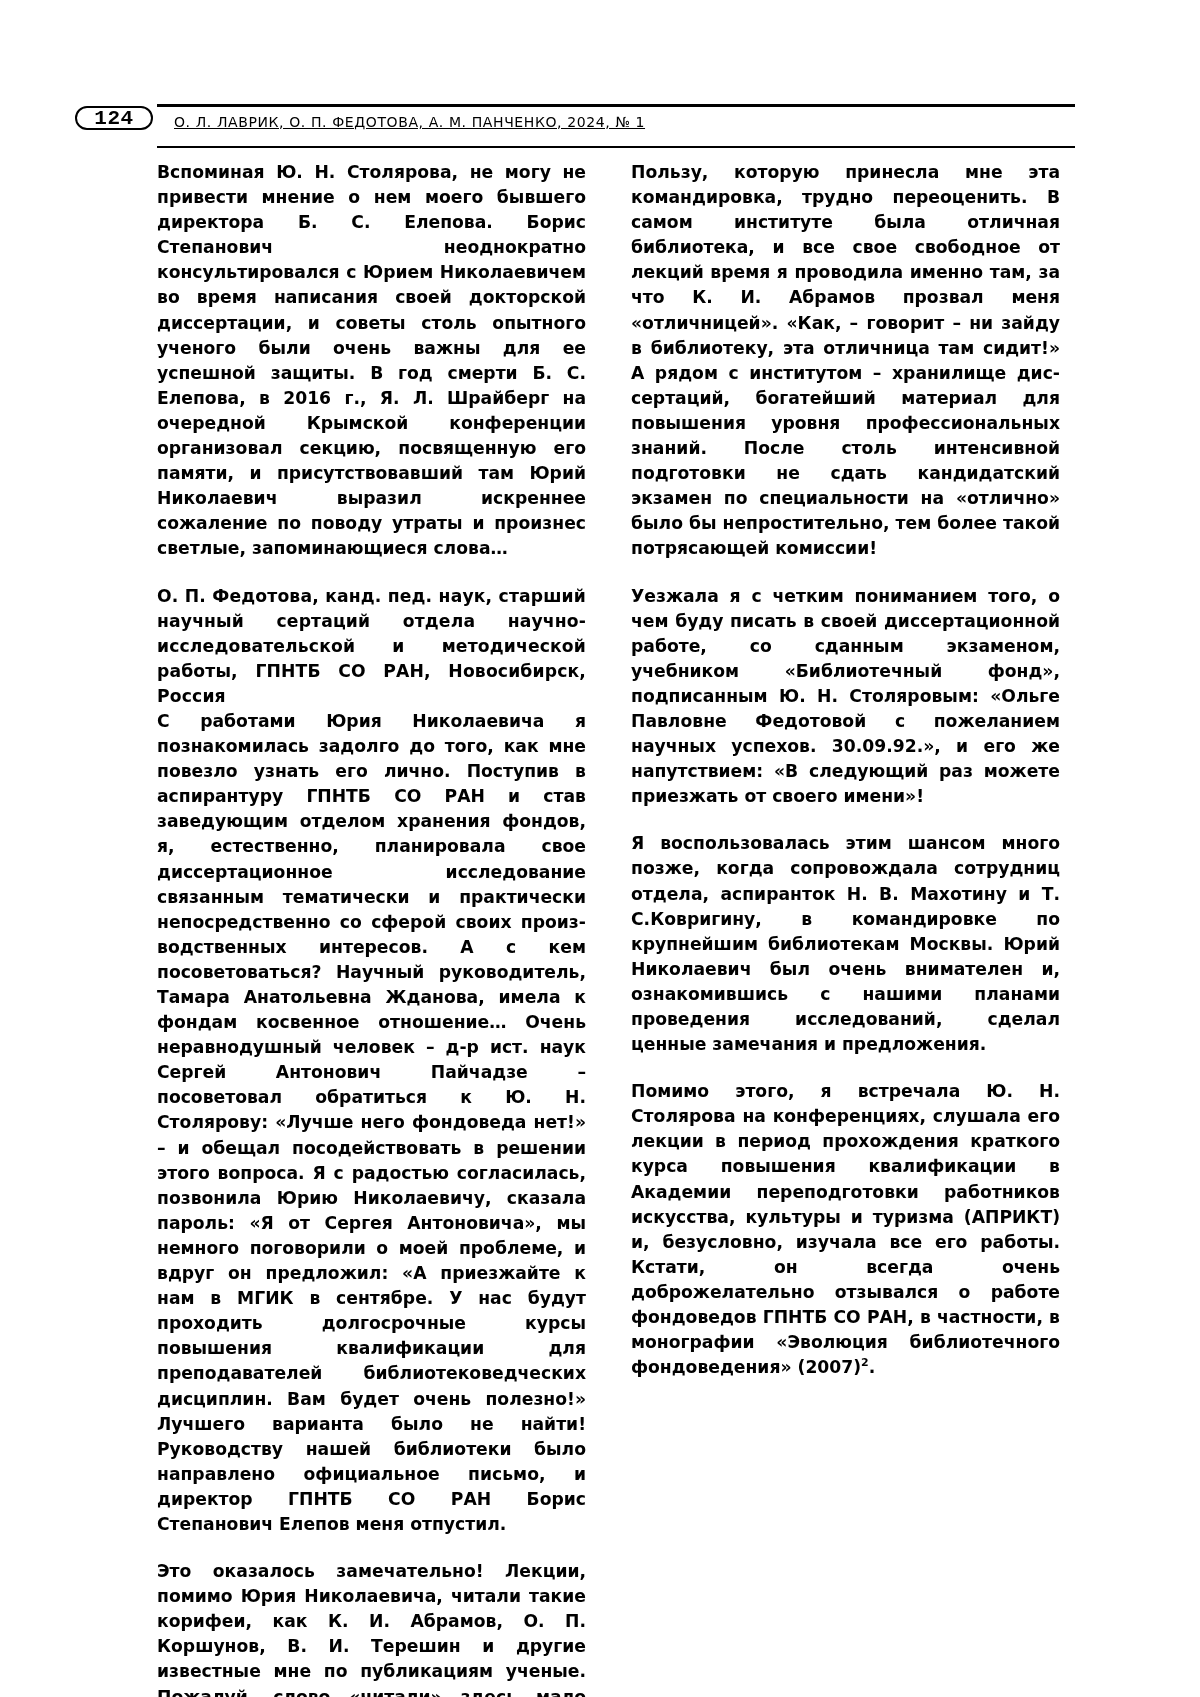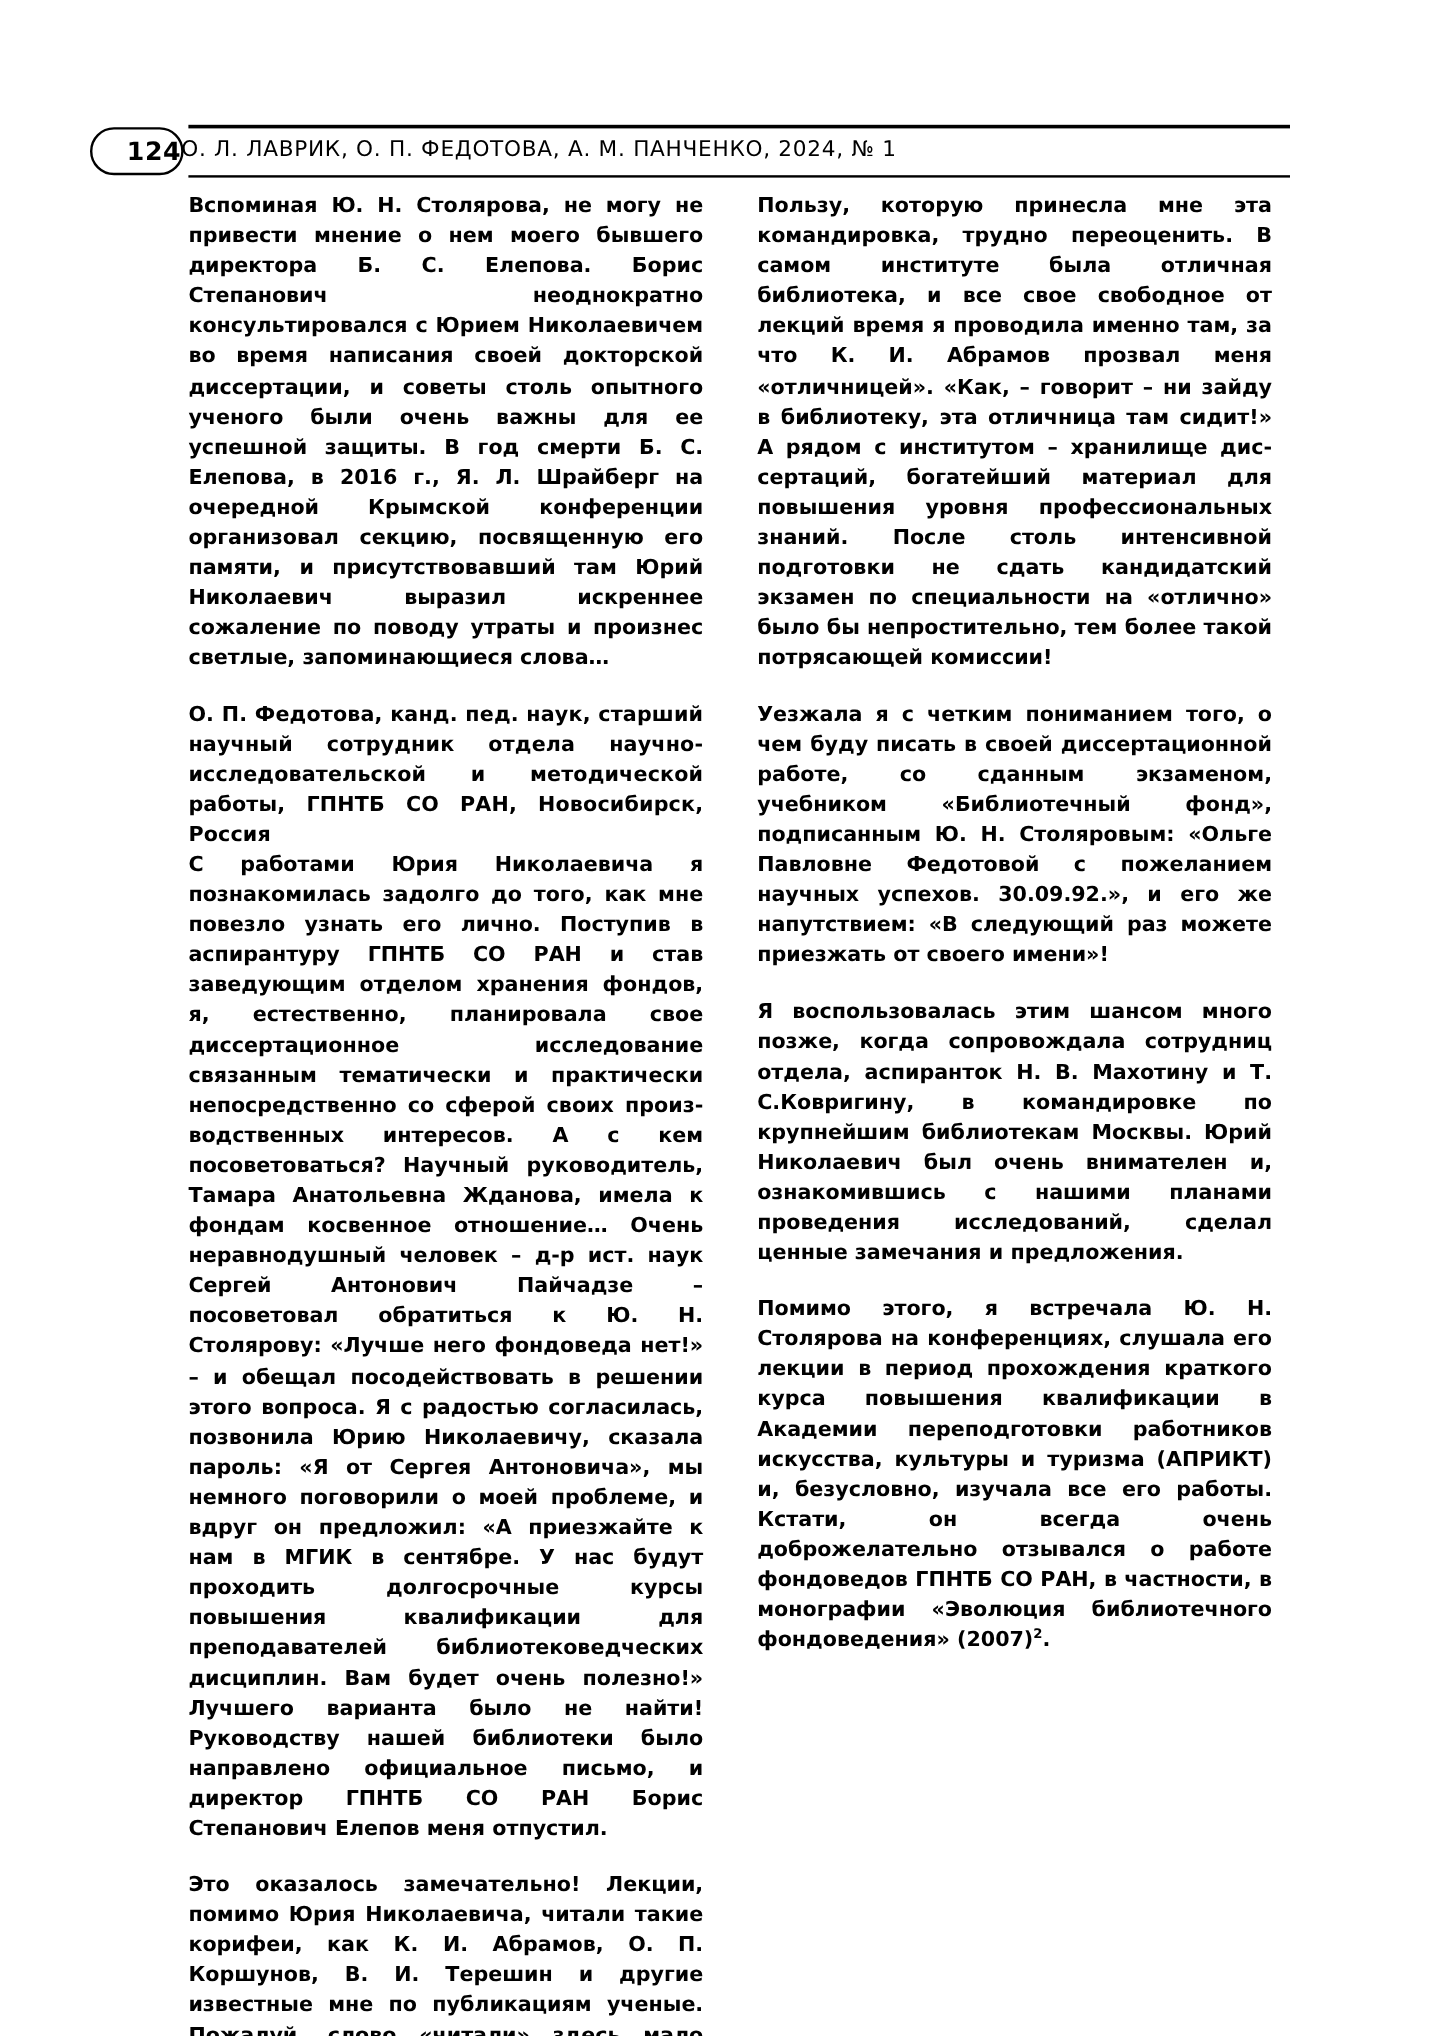--- a/index.html
+++ b/index.html
@@ -45,41 +45,43 @@
     top: 42px;
     width: 918px;
     height: 2px;
     background: #000000;
   }
   .page-number-badge {
     position: absolute;
     left: 0;
     top: 2px;
     width: 78px;
-    height: 40px;
+    height: 24px;
     border: 2px solid #000000;
     border-radius: 20px;
     box-sizing: border-box;
     display: flex;
     align-items: center;
-    justify-content: flex-end;
+    justify-content: center;
     background: #ffffff;
+    font-family: Liberation Mono, monospace;
   }
   .page-number-badge span {
     font-size: 21px;
     font-weight: bold;
     letter-spacing: 0.5px;
   }
   .running-title {
     position: absolute;
-    left: 76px;
+    left: 99px;
     top: 10px;
-    font-size: 18px;
+    font-size: 14px;
     letter-spacing: 0.6px;
     white-space: nowrap;
+    text-decoration: underline;
   }
 
   
   .columns {
     position: absolute;
     left: 157px;
     top: 160px;
     width: 903px;
     display: flex;
     gap: 45px;
@@ -148,21 +150,21 @@
       <span>124</span>
     </div>
     <div class="running-title">О. Л. ЛАВРИК, О. П. ФЕДОТОВА, А. М. ПАНЧЕНКО, 2024, № 1</div>
     <div class="header-rule-bottom"></div>
   </div>
 
   <div class="columns">
 
     <div class="col">
       <p class="para">Вспоминая Ю. Н. Столярова, не могу не при­вести мнение о нем моего бывшего директора Б. С. Елепова. Борис Степанович неоднократно консультировался с Юрием Николаевичем во время написания своей докторской диссертации, и советы столь опытного ученого были очень важны для ее успешной защиты. В год смерти Б. С. Елепова, в 2016 г., Я. Л. Шрайберг на очеред­ной Крымской конференции организовал секцию, посвященную его памяти, и присутствовавший там Юрий Николаевич выразил искреннее сожаление по поводу утраты и произнес светлые, запоми­нающиеся слова…</p>
-      <p class="lead-bold">О. П. Федотова, канд. пед. наук, стар­ший научный сотрудник отдела научно-исследовательской и методической работы, ГПНТБ СО РАН, Новосибирск, Россия</p>
+      <p class="lead-bold">О. П. Федотова, канд. пед. наук, стар­ший научный сертаций отдела научно-исследовательской и методической работы, ГПНТБ СО РАН, Новосибирск, Россия</p>
       <p class="para" style="margin-top:0;">С работами Юрия Николаевича я познакомилась задолго до того, как мне повезло узнать его лично. Поступив в аспирантуру ГПНТБ СО РАН и став заведующим отделом хранения фондов, я, есте­ственно, планировала свое диссертационное исследование связанным тематически и практи­чески непосредственно со сферой своих произ­водственных интересов. А с кем посоветоваться? Научный руководитель, Тамара Анатольевна Жданова, имела к фондам косвенное отношение… Очень неравнодушный человек – д-р ист. наук Сергей Антонович Пайчадзе – посоветовал обра­титься к Ю. Н. Столярову: «Лучше него фондоведа нет!» – и обещал посодействовать в решении этого вопроса. Я с радостью согласилась, позвонила Юрию Николаевичу, сказала пароль: «Я от Сергея Антоновича», мы немного поговорили о моей проблеме, и вдруг он предложил: «А приезжайте к нам в МГИК в сентябре. У нас будут проходить долгосрочные курсы повышения квалификации для преподавателей библиотековедческих дис­циплин. Вам будет очень полезно!» Лучшего варианта было не найти! Руководству нашей биб­лиотеки было направлено официальное письмо, и директор ГПНТБ СО РАН Борис Степанович Елепов меня отпустил.</p>
       <p class="para">Это оказалось замечательно! Лекции, помимо Юрия Николаевича, читали такие корифеи, как К. И. Абрамов, О. П. Коршунов, В. И. Терешин и другие известные мне по публикациям ученые. Пожалуй, слово «читали» здесь мало подходило: они скорее беседовали с нами, делились своими мыслями, результатами исследований. И даже в этом кругу Юрий Николаевич отличался необык­новенной увлеченностью, полемическим задором и яркостью изложения материала. Помню, как</p>
     </div>
 
     <div class="col">
       <p class="para">Пользу, которую принесла мне эта командировка, трудно переоценить. В самом институте была отличная библиотека, и все свое свободное от лекций время я проводила именно там, за что К. И. Абрамов прозвал меня «отличницей». «Как, – говорит – ни зайду в библиотеку, эта отличница там сидит!» А рядом с институтом – хранилище дис­сертаций, богатейший материал для повышения уровня профессиональных знаний. После столь интенсивной подготовки не сдать кандидатский экзамен по специальности на «отлично» было бы непростительно, тем более такой потрясающей комиссии!</p>
       <p class="para">Уезжала я с четким пониманием того, о чем буду писать в своей диссертационной работе, со сданным экзаменом, учебником «Библиотечный фонд», подписанным Ю. Н. Столяровым: «Ольге Павловне Федотовой с пожеланием научных успехов. 30.09.92.», и его же напутствием: «В сле­дующий раз можете приезжать от своего имени»!</p>
       <p class="para">Я воспользовалась этим шансом много позже, когда сопровождала сотрудниц отдела, аспиранток Н. В. Махотину и Т. С.Ковригину, в командировке по крупнейшим библиотекам Москвы. Юрий Николаевич был очень внимателен и, ознакомив­шись с нашими планами проведения исследова­ний, сделал ценные замечания и предложения.</p>
       <p class="para"><span>Помимо этого, я встречала Ю. Н. Столярова на конференциях, слушала его лекции в период прохождения краткого курса повышения ква­лификации в Академии переподготовки работ­ников искусства, культуры и туризма (АПРИКТ) и, безусловно, изучала все его работы. Кстати, он всегда очень доброжелательно отзывался о работе фондоведов ГПНТБ СО РАН, в частности, в монографии «Эволюция библиотечного фондо­ведения» (2007)</span><span class="sup">2</span><span>.</span></p>
     </div>

